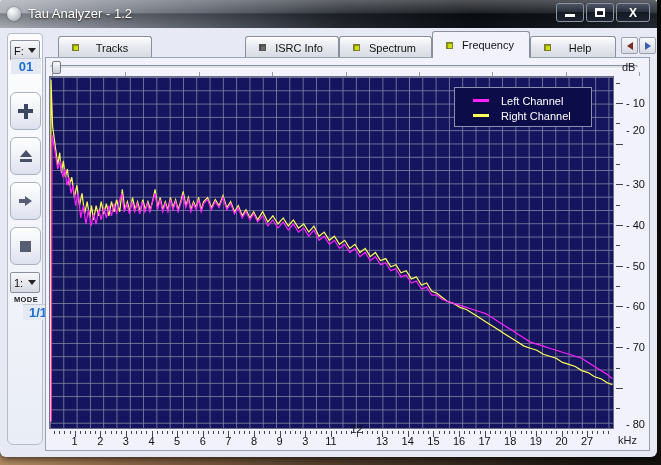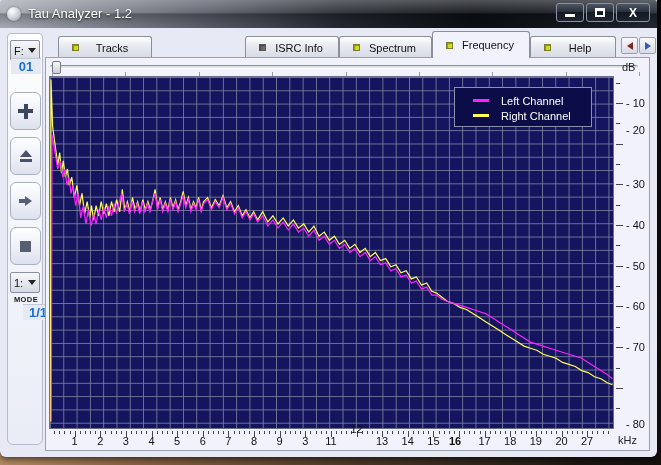--- a/index.html
+++ b/index.html
@@ -367,21 +367,21 @@
           <span style="left: 146.7px; top: 377px; width: 20px; text-align: center;">6</span>
           <span style="left: 172.4px; top: 377px; width: 20px; text-align: center;">7</span>
           <span style="left: 198px; top: 377px; width: 20px; text-align: center;">8</span>
           <span style="left: 223.6px; top: 377px; width: 20px; text-align: center;">9</span>
           <span style="left: 249.2px; top: 377px; width: 20px; text-align: center;">3</span>
           <span style="left: 274.9px; top: 377px; width: 20px; text-align: center;">11</span>
           <span style="left: 300.5px; top: 365px; width: 20px; text-align: center;">12</span>
           <span style="left: 326.1px; top: 377px; width: 20px; text-align: center;">13</span>
           <span style="left: 351.7px; top: 377px; width: 20px; text-align: center;">14</span>
           <span style="left: 377.4px; top: 377px; width: 20px; text-align: center;">15</span>
-          <span style="left: 403px; top: 377px; width: 20px; text-align: left; font-weight: bold;">16</span>
+          <span style="left: 403px; top: 377px; width: 20px; text-align: center;">16</span>
           <span style="left: 428.6px; top: 377px; width: 20px; text-align: center;">17</span>
           <span style="left: 454.2px; top: 377px; width: 20px; text-align: center;">18</span>
           <span style="left: 479.8px; top: 377px; width: 20px; text-align: center;">19</span>
           <span style="left: 505.5px; top: 377px; width: 20px; text-align: center;">20</span>
           <span style="left: 531.1px; top: 377px; width: 20px; text-align: center;">27</span>
         </div>
       <div class="unit-label unit-khz">kHz</div>
     </div>
 
   </div>

